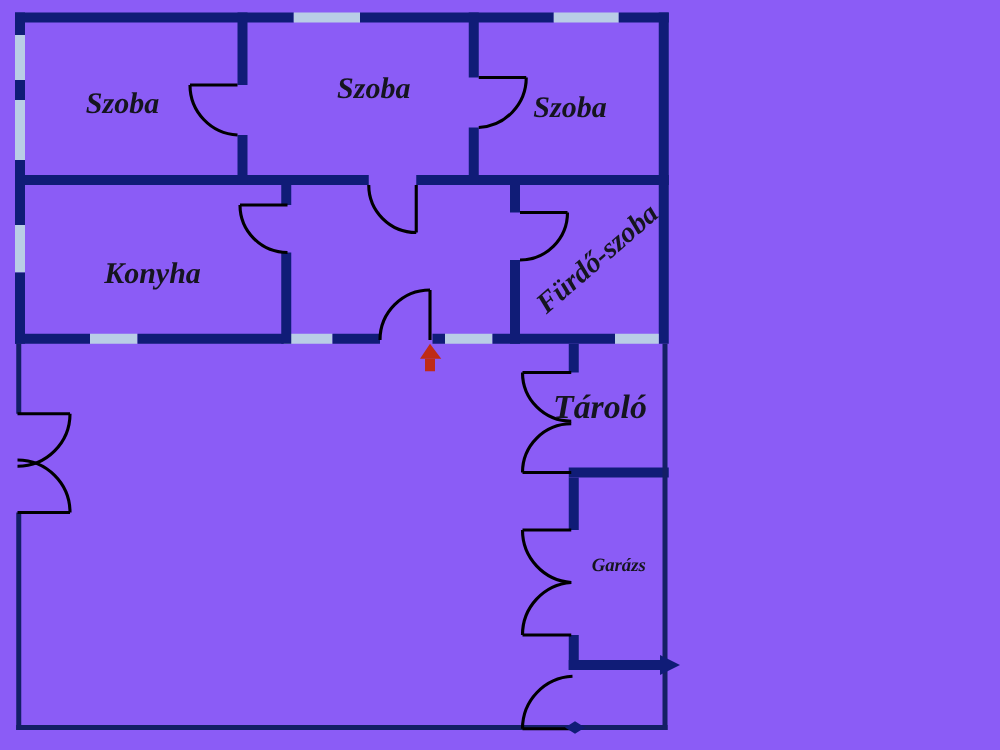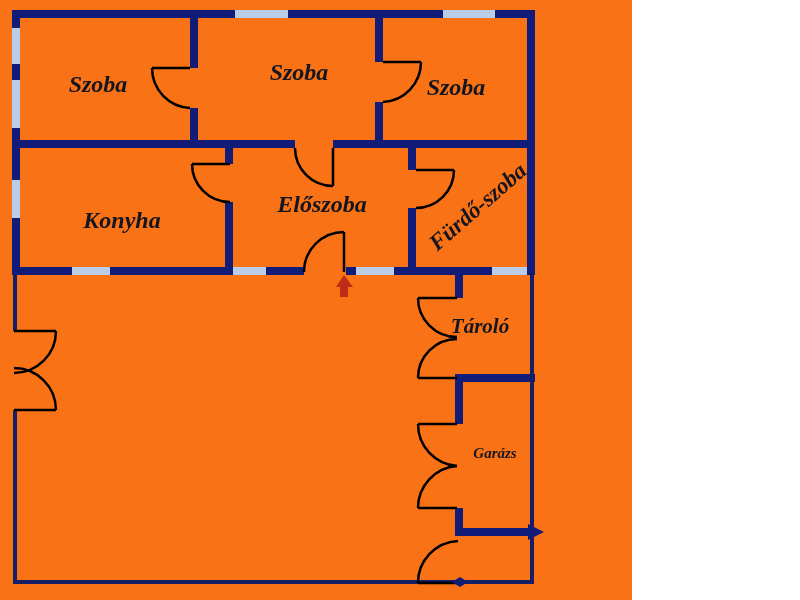--- a/index.html
+++ b/index.html
@@ -1,16 +1,16 @@
 <!DOCTYPE html>
 <html><head>
 <meta charset="utf-8">
 <style>
   html,body{margin:0;padding:0;background:#ffffff;}
-  .plan{position:relative;width:632px;height:600px;background:#f97316;overflow:hidden;
+  .plan{position:relative;width:800px;height:600px;background:#8b5cf6;overflow:hidden;
         font-family:"Liberation Serif","DejaVu Serif",serif;}
   .wall{position:absolute;background:#101c77;}
   .win{position:absolute;background:#b9cde6;}
   .bound{position:absolute;background:#141f66;}
   .overlay{position:absolute;left:0;top:0;width:800px;height:600px;}
   .lbl{position:absolute;font-style:italic;font-weight:bold;color:#15151f;
        transform:translate(-50%,-50%);white-space:nowrap;font-size:24px;}
   .lbl.rot{transform:translate(-50%,-50%) rotate(-41deg);font-size:23px;}
   .note{position:absolute;left:558px;top:168px;width:240px;font-style:italic;
         font-weight:bold;color:#0f0f18;font-size:23px;line-height:1.4;}
@@ -117,19 +117,18 @@
     <g fill="#bf2b17">
       <polygon points="344,275 353,287 336,287"></polygon>
       <rect x="340" y="287" width="8" height="10"></rect>
     </g>
   </svg>
 
   <div class="lbl" style="left:98px;top:84px">Szoba</div>
   <div class="lbl" style="left:299px;top:72px">Szoba</div>
   <div class="lbl" style="left:456px;top:87px">Szoba</div>
   <div class="lbl" style="left:122px;top:220px">Konyha</div>
-  <div class="lbl" style="left:322px;top:204px">Előszoba</div>
   <div class="lbl rot" style="left:478px;top:207px">Fürdő-szoba</div>
-  <div class="lbl" style="left:480px;top:326px;font-size:21px">Tároló</div>
+  <div class="lbl" style="left:480px;top:326px;font-size:27px">Tároló</div>
   <div class="lbl" style="left:495px;top:453px;font-size:15px">Garázs</div>
 
 
 </div>
 
 </body></html>

